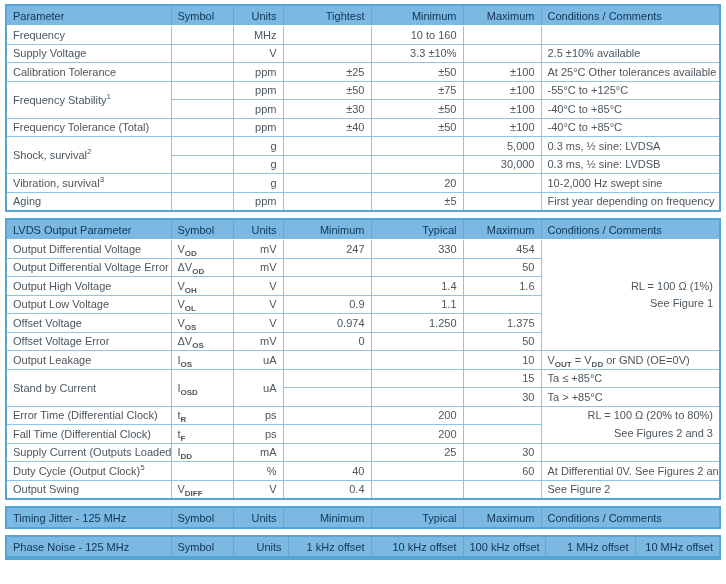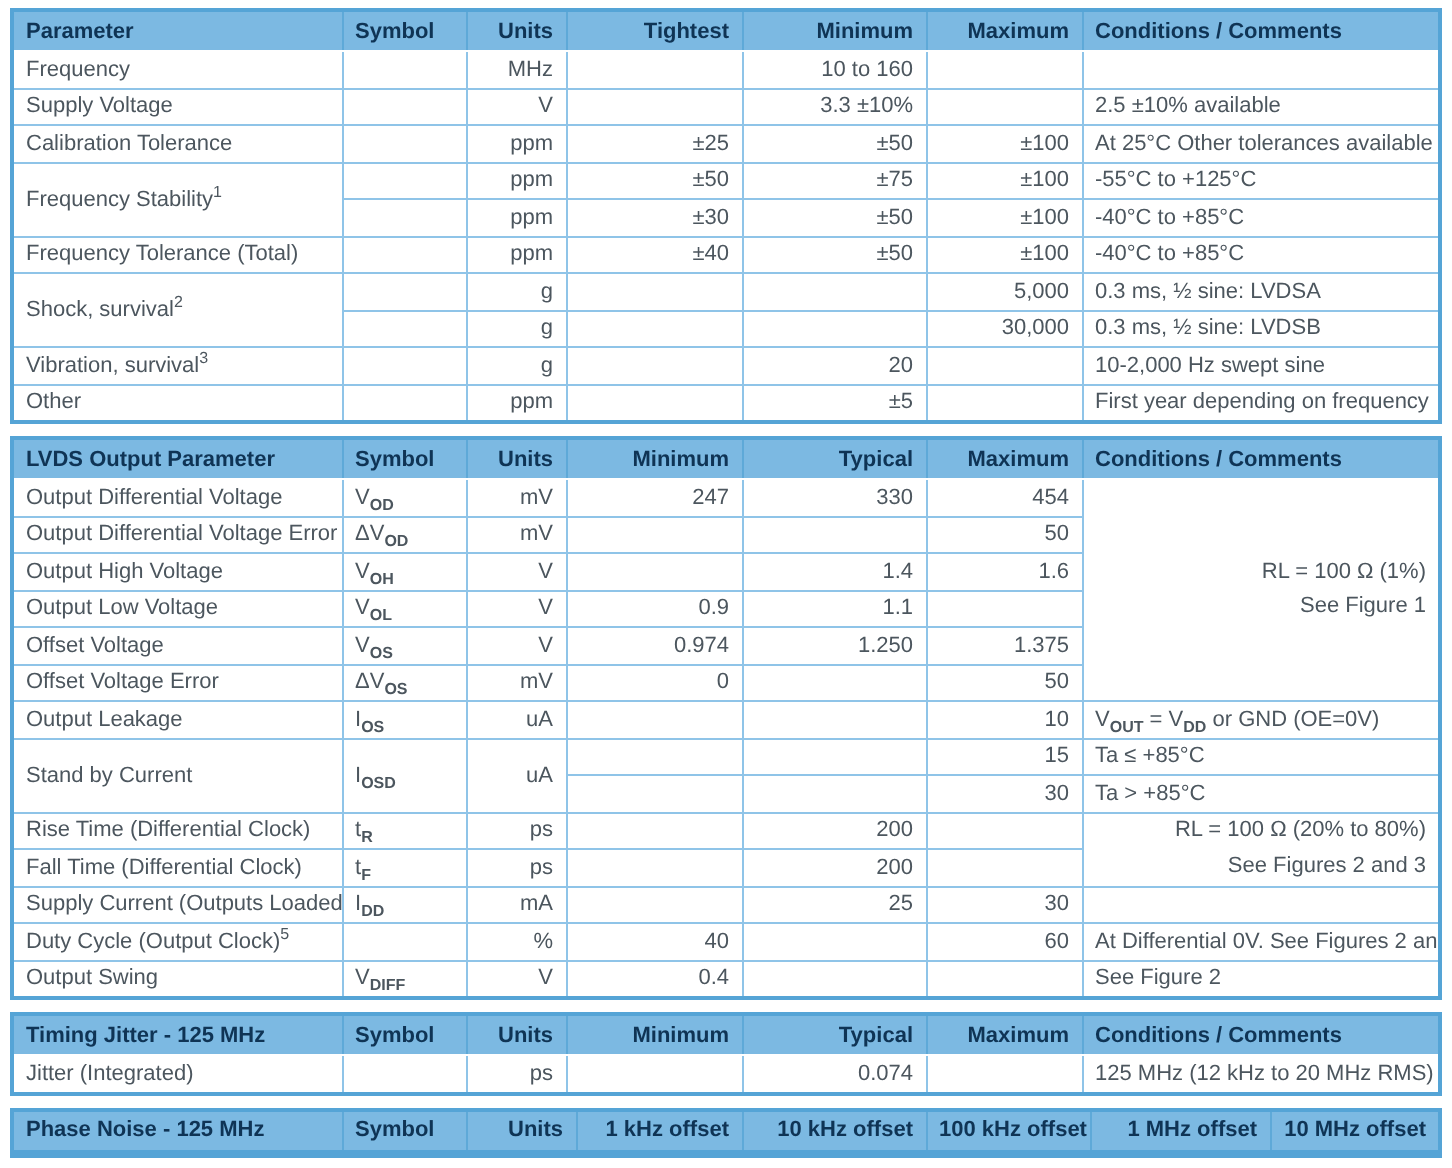--- a/index.html
+++ b/index.html
@@ -17,21 +17,21 @@
     border-collapse:collapse;
     table-layout:fixed;
     width:716px;
     margin:0 0 6px 0;
     border:2px solid var(--frame);
     background:#fff;
   }
   .spec th{
     background:var(--header-bg);
     color:var(--header-text);
-    font-weight:bold;
+    font-weight:normal;
     font-size:11px;
     height:19px;
     padding:0 6px;
     border:1px solid var(--header-sep);
     border-top:none;
     border-bottom:1px solid #ffffff;
     white-space:nowrap;
     overflow:hidden;
   }
   .spec td{
@@ -149,21 +149,21 @@
       <tr>
         <td class="a-left">Vibration, survival<sup>3</sup></td>
         <td class="a-center"></td>
         <td class="a-right">g</td>
         <td class="a-right"></td>
         <td class="a-right">20</td>
         <td class="a-right"></td>
         <td class="a-left">10-2,000 Hz swept sine</td>
       </tr>
       <tr>
-        <td class="a-left">Other</td>
+        <td class="a-left">Aging</td>
         <td class="a-center"></td>
         <td class="a-right">ppm</td>
         <td class="a-right"></td>
         <td class="a-right">±5</td>
         <td class="a-right"></td>
         <td class="a-left">First year depending on frequency</td>
       </tr>
     </tbody>
   </table>
 <table class="spec">
@@ -255,21 +255,21 @@
         <td class="a-right">15</td>
         <td class="a-left">Ta ≤ +85°C</td>
       </tr>
       <tr>
         <td class="a-right"></td>
         <td class="a-right"></td>
         <td class="a-right">30</td>
         <td class="a-left">Ta &gt; +85°C</td>
       </tr>
       <tr>
-        <td class="a-left">Rise Time (Differential Clock)</td>
+        <td class="a-left">Error Time (Differential Clock)</td>
         <td class="a-center">t<sub>R</sub></td>
         <td class="a-right">ps</td>
         <td class="a-right"></td>
         <td class="a-right">200</td>
         <td class="a-right"></td>
         <td class="a-left multi" rowspan="2">RL = 100 Ω (20% to 80%)<br>See Figures 2 and 3</td>
       </tr>
       <tr>
         <td class="a-left">Fall Time (Differential Clock)</td>
         <td class="a-center">t<sub>F</sub></td>
@@ -322,29 +322,20 @@
         <th class="a-left">Timing Jitter - 125 MHz</th>
         <th class="a-center">Symbol</th>
         <th class="a-right">Units</th>
         <th class="a-right">Minimum</th>
         <th class="a-right">Typical</th>
         <th class="a-right">Maximum</th>
         <th class="a-left">Conditions / Comments</th>
       </tr>
     </thead>
     <tbody>
-      <tr>
-        <td class="a-left">Jitter (Integrated)</td>
-        <td class="a-center"></td>
-        <td class="a-right">ps</td>
-        <td class="a-right"></td>
-        <td class="a-right">0.074</td>
-        <td class="a-right"></td>
-        <td class="a-left">125 MHz (12 kHz to 20 MHz RMS)</td>
-      </tr>
     </tbody>
   </table>
 <table class="spec last">
     <colgroup>
       <col style="width: 165px;">
       <col style="width: 62px;">
       <col style="width: 55px;">
       <col style="width: 83px;">
       <col style="width: 92px;">
       <col style="width: 82px;">

